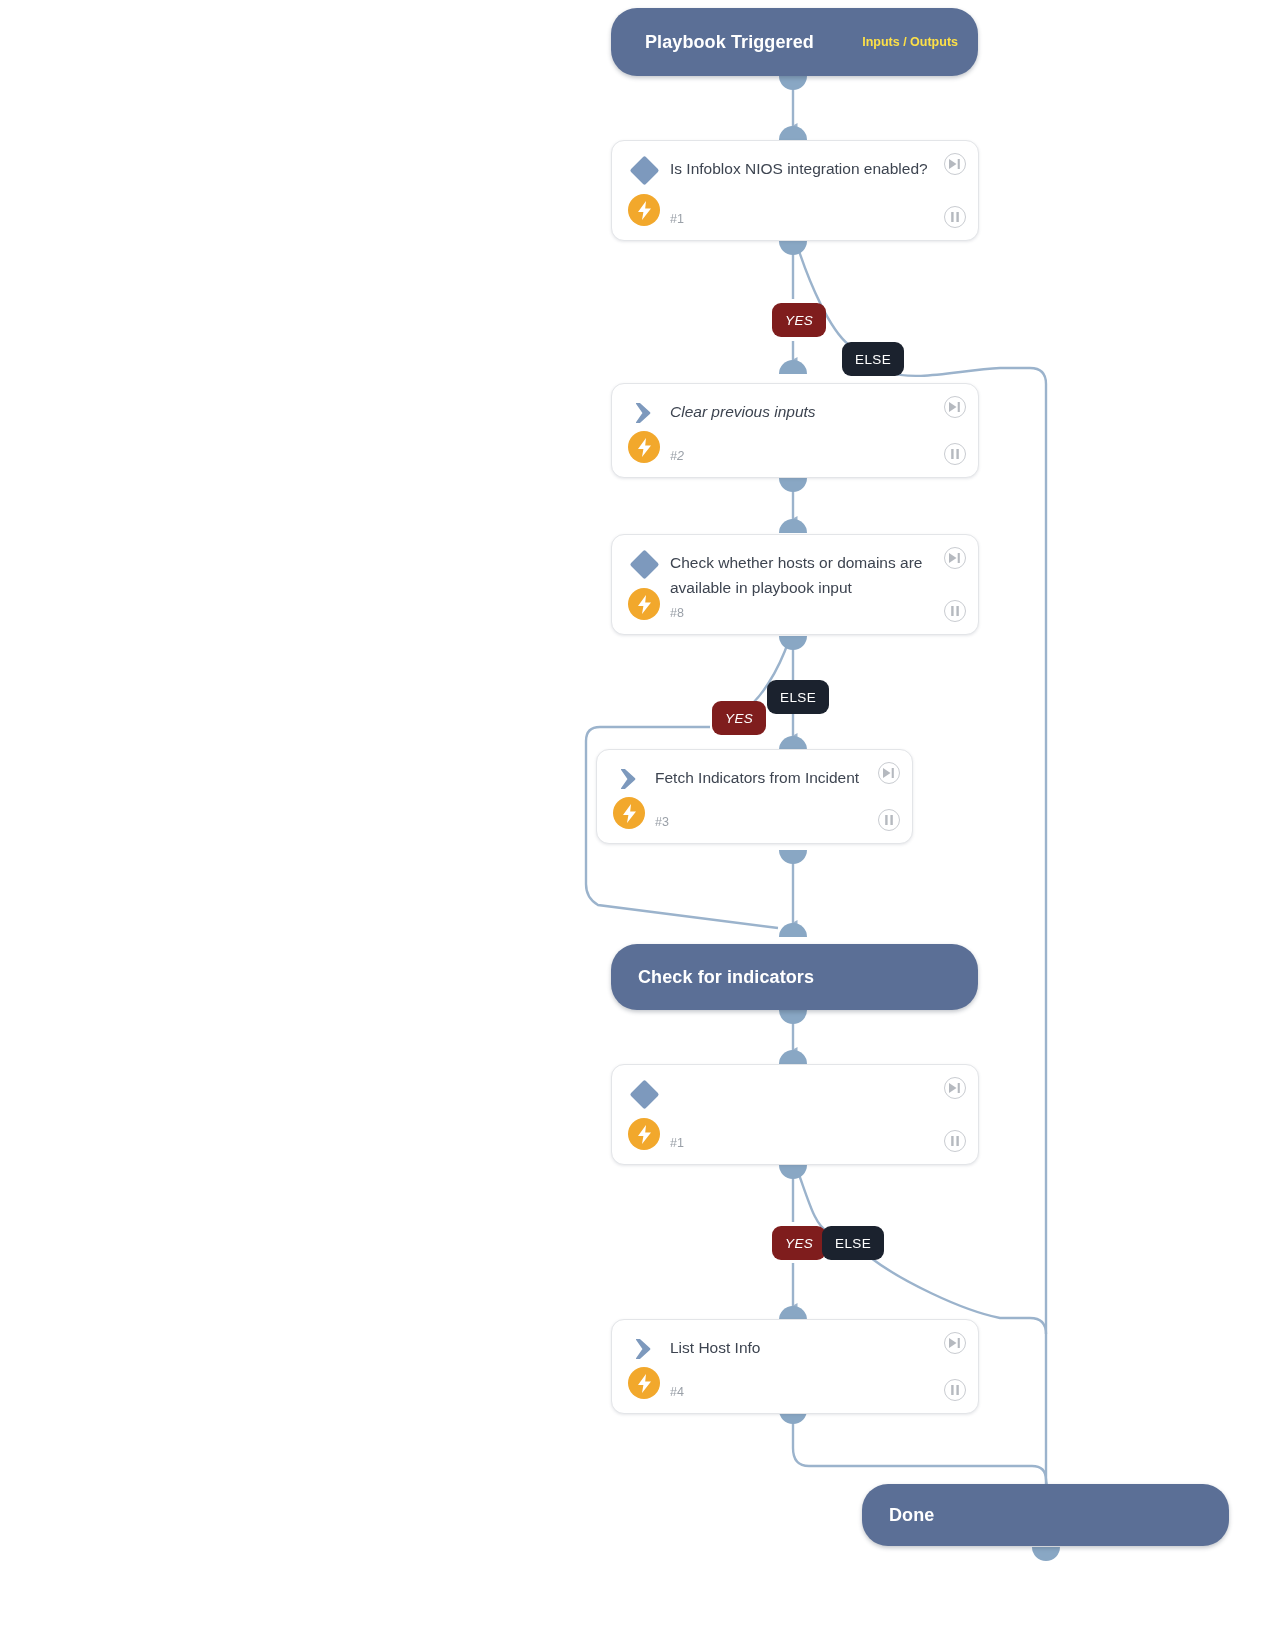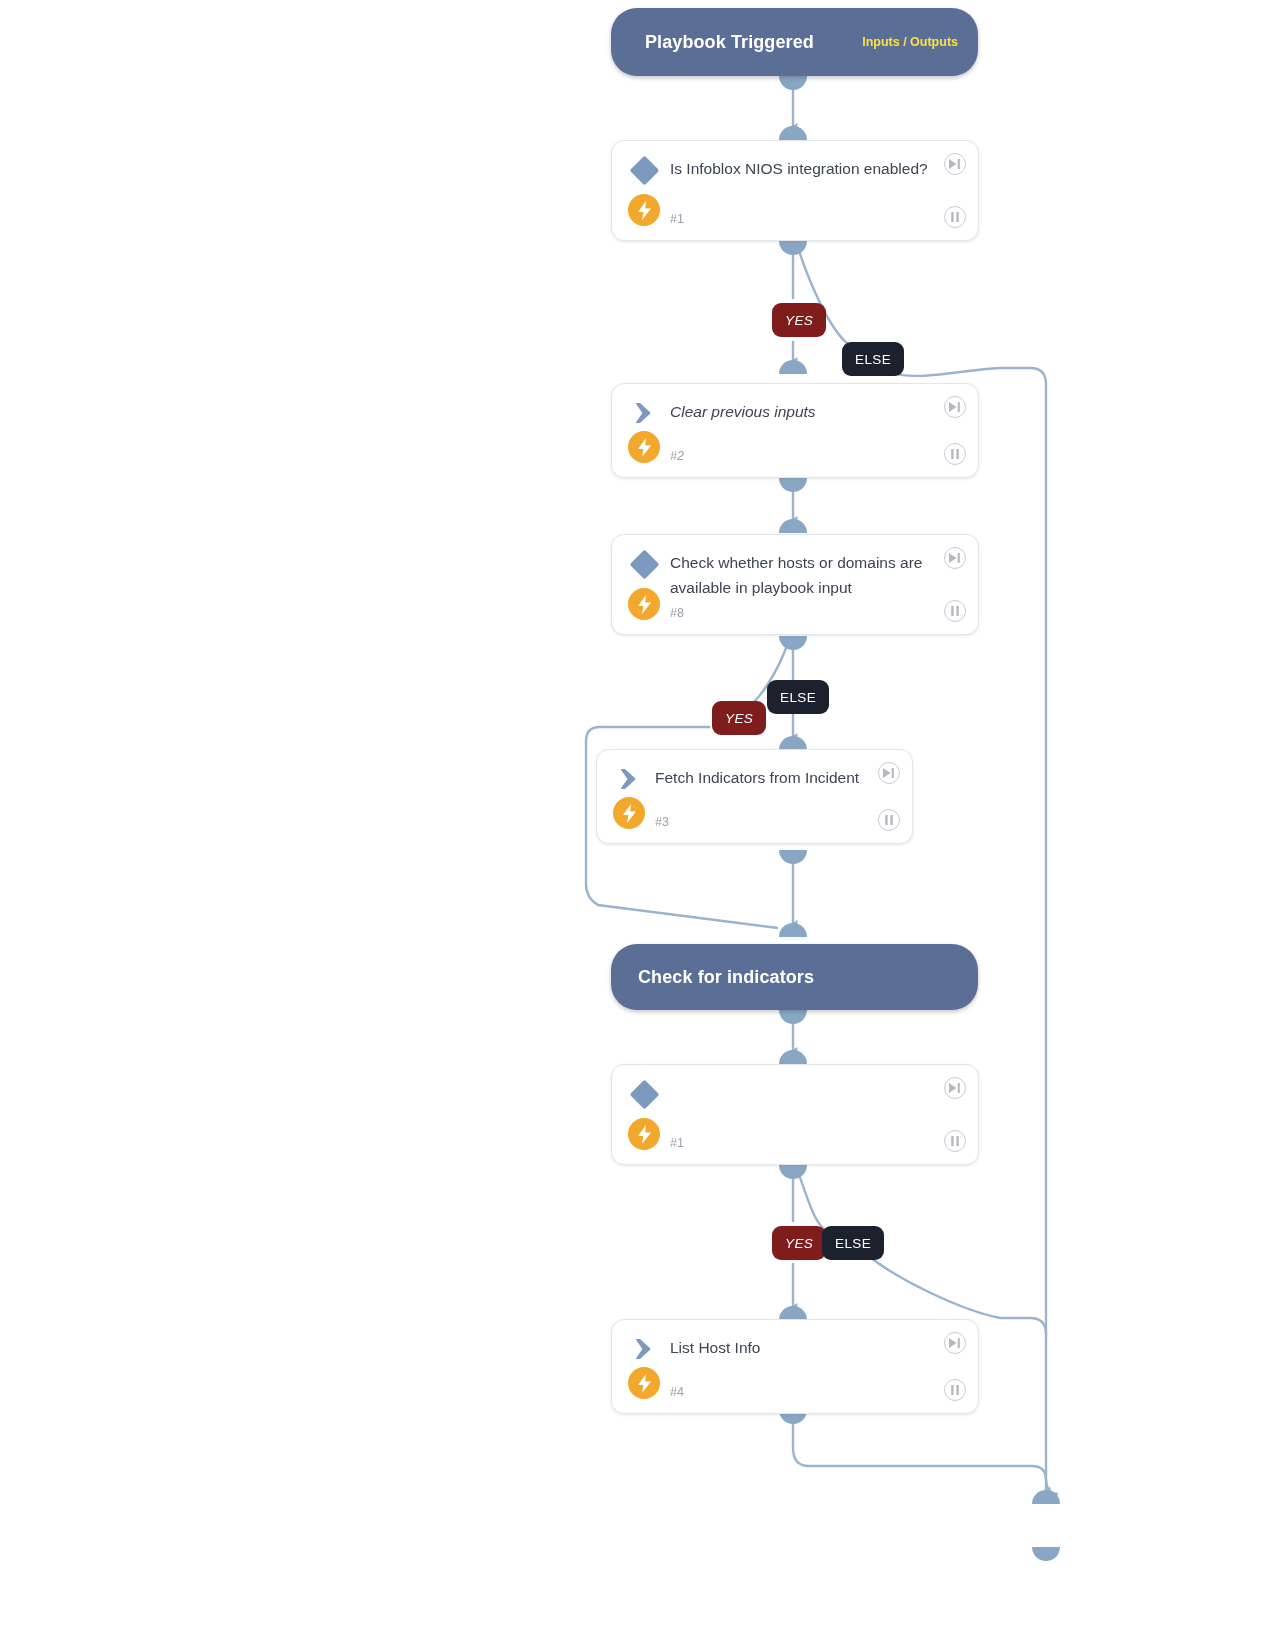--- a/index.html
+++ b/index.html
@@ -378,14 +378,17 @@
         </svg>
     </span>
     <span class="card-btn bot">
       <svg width="10" height="10" viewBox="0 0 10 10">
           <rect x="1.2" y="0" width="2.4" height="10" fill="#b5b9bf"></rect>
           <rect x="6.4" y="0" width="2.4" height="10" fill="#b5b9bf"></rect>
         </svg>
     </span>
   </div>
 
+  <div class="pill" style="left:862px; top:1484px; width:367px; height:62px; padding:0 20px 0 27px;">
+    <span class="pill-title">Done</span>
+  </div>
 
 </div>
 
 </body></html>

